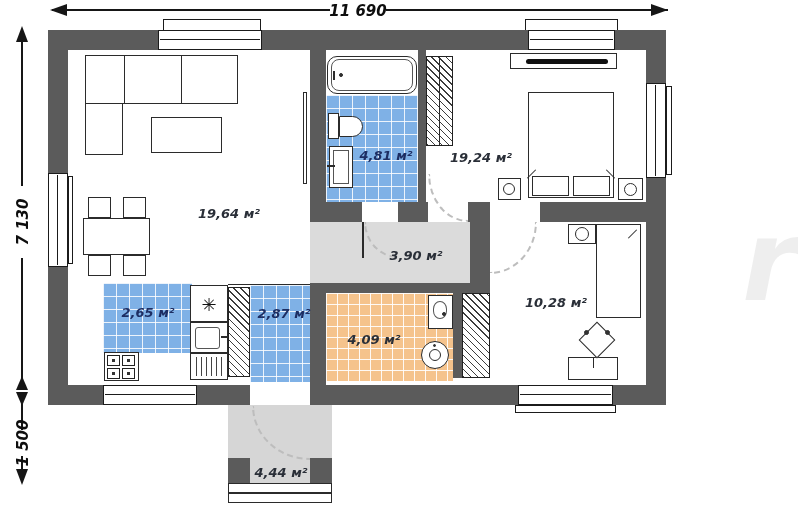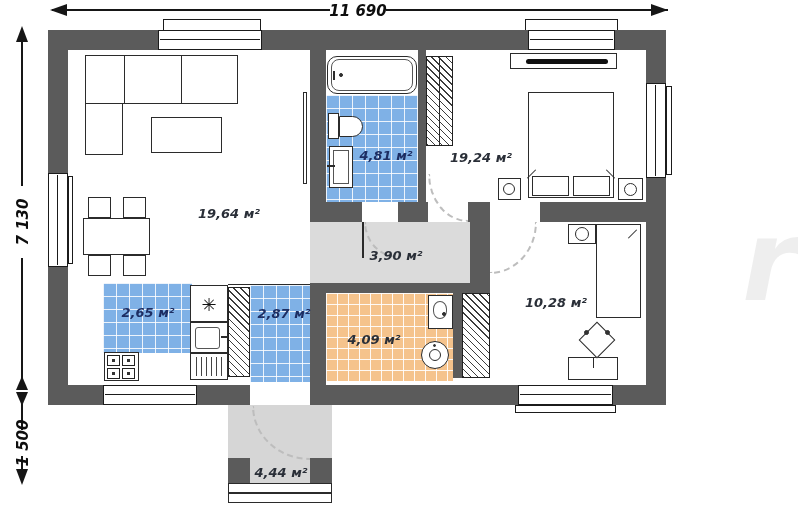--- a/index.html
+++ b/index.html
@@ -169,21 +169,21 @@
   <div class="circ" style="left:421px;top:341px;width:28px;height:28px"></div>
   <div class="circ" style="left:429px;top:349px;width:12px;height:12px"></div>
   <div class="circ" style="left:433px;top:344px;width:3px;height:3px;background:#333"></div>
 
   <div class="f" style="left:228px;top:483px;width:104px;height:10px"></div>
   <div class="f" style="left:228px;top:493px;width:104px;height:10px"></div>
 
   <div class="lbl" style="left:229px;top:213px">19,64 м²</div>
   <div class="lbl tiled" style="left:386px;top:155px">4,81 м²</div>
   <div class="lbl" style="left:481px;top:157px">19,24 м²</div>
-  <div class="lbl" style="left:396px;top:255px">3,90 м²</div>
+  <div class="lbl" style="left:416px;top:255px">3,90 м²</div>
   <div class="lbl tiled" style="left:148px;top:312px">2,65 м²</div>
   <div class="lbl tiled" style="left:284px;top:313px">2,87 м²</div>
   <div class="lbl" style="left:374px;top:339px">4,09 м²</div>
   <div class="lbl" style="left:556px;top:302px">10,28 м²</div>
   <div class="lbl" style="left:281px;top:472px">4,44 м²</div>
 
   <div class="dl" style="left:52px;top:9px;width:278px;height:2px"></div>
   <div class="dl" style="left:386px;top:9px;width:282px;height:2px"></div>
   <div class="tri" style="left:50px;top:4px;border-top:6px solid transparent;border-bottom:6px solid transparent;border-right:17px solid #161616"></div>
   <div class="tri" style="left:651px;top:4px;border-top:6px solid transparent;border-bottom:6px solid transparent;border-left:17px solid #161616"></div>

